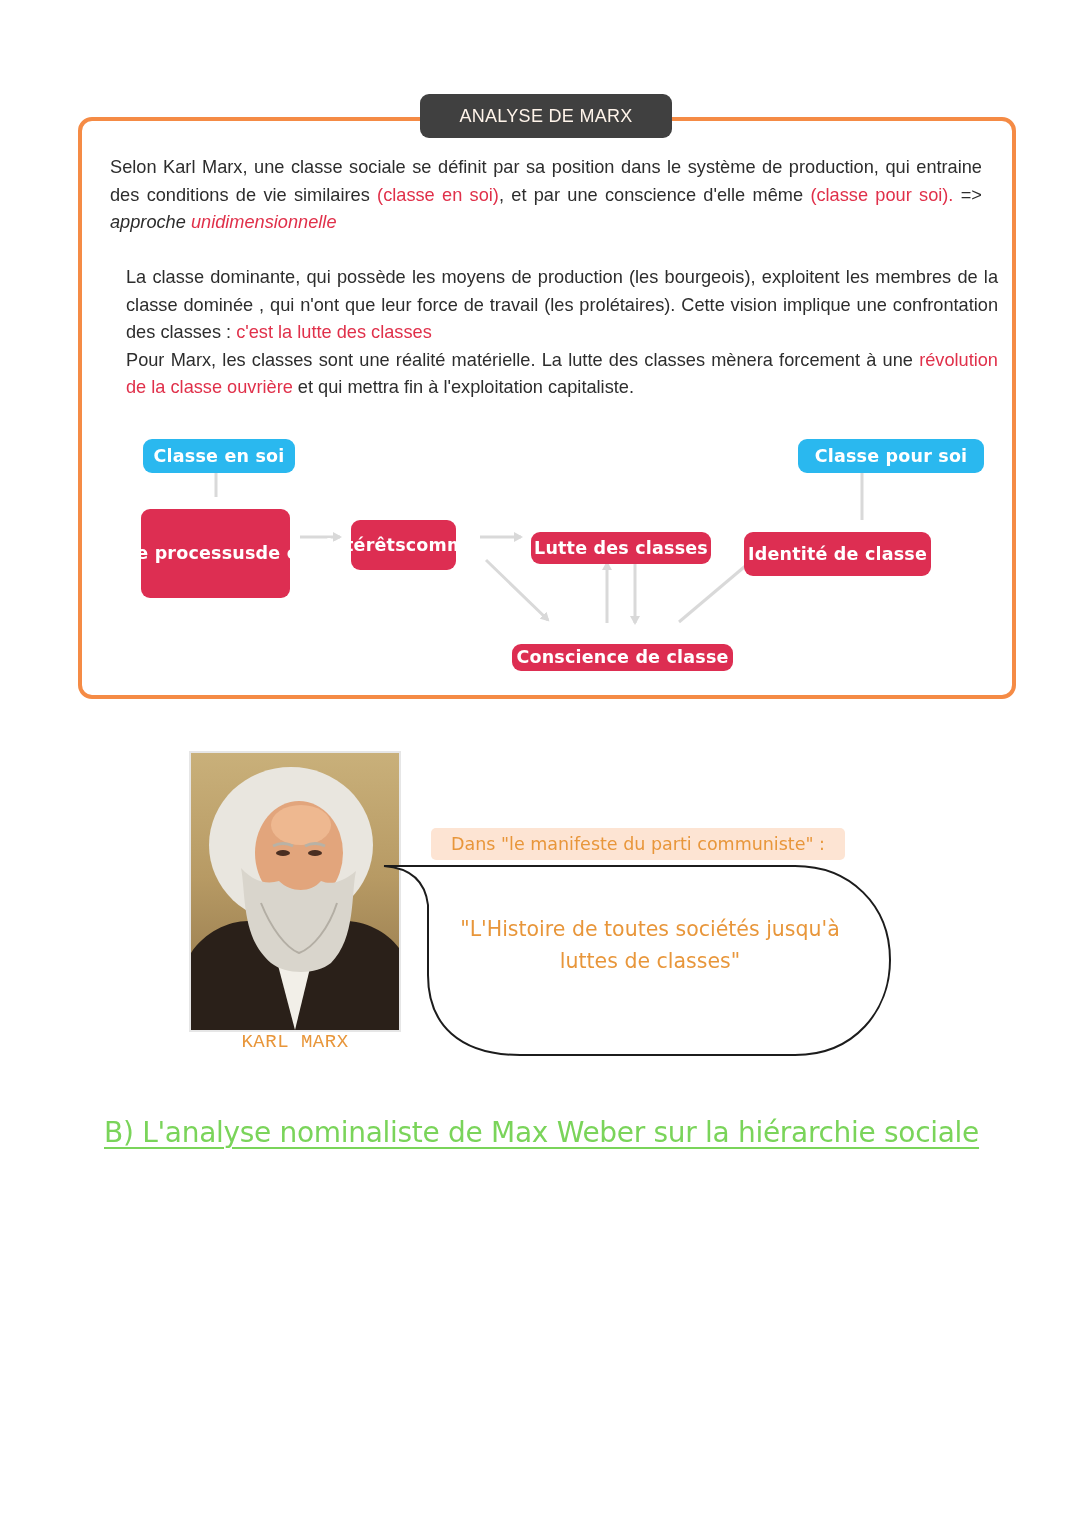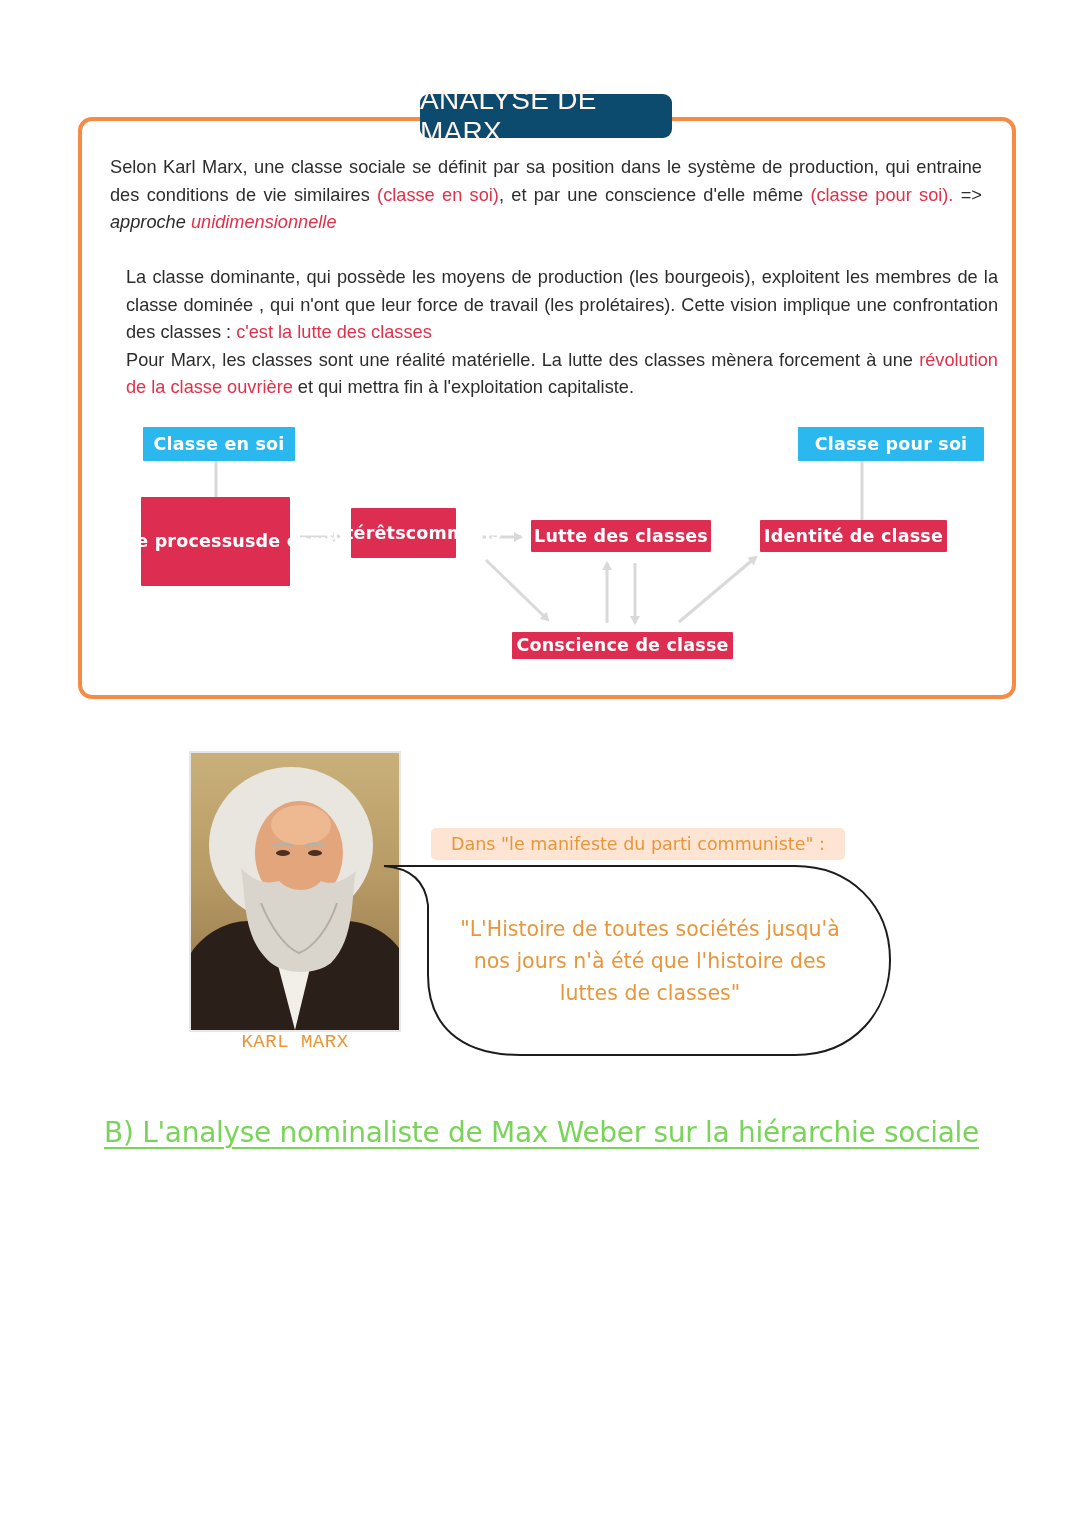--- a/index.html
+++ b/index.html
@@ -5,49 +5,49 @@
     * { box-sizing: border-box; margin: 0; padding: 0; }
     html, body { width: 1080px; height: 1526px; background: #ffffff; }
     body { position: relative; font-family: "DejaVu Sans", sans-serif; color: #2b2b2b; }
 
     .marx-box {
       position: absolute; left: 78px; top: 117px; width: 938px; height: 582px;
       border: 4px solid #f58b45; border-radius: 14px; background: #fff;
     }
     .box-title {
       position: absolute; left: 420px; top: 94px; width: 252px; height: 44px;
-      background: #0c4a6e; border-radius: 9px; color: #fff4ea;
-      font-family: "Liberation Sans", sans-serif; font-size: 28px; letter-spacing: 0.3px;
+      background: #404040; border-radius: 9px; color: #fff4ea;
+      font-family: "Liberation Sans", sans-serif; font-size: 18px; letter-spacing: 0.3px;
       display: flex; align-items: center; justify-content: center;
     }
     .para {
       position: absolute; left: 110px; width: 872px;
       font-family: "Liberation Sans", sans-serif; font-size: 18.2px; line-height: 27.5px;
       color: #2d2d2d; text-align: justify; text-align-last: left;
     }
     .para .red { color: #e0304a; }
     .para .it { font-style: italic; }
     .p1 { top: 154px; }
     .p2 { top: 264px; margin-left: 16px; }
 
     .node {
       position: absolute; color: #fff; font-family: "DejaVu Sans", sans-serif;
       font-size: 17.5px; font-weight: bold; text-align: center; line-height: 23px;
-      border-radius: 1px; display: flex; align-items: center; justify-content: center;
-      white-space: nowrap; letter-spacing: 0.2px;
+      border-radius: 9px; display: flex; align-items: center; justify-content: center;
+      white-space: nowrap; letter-spacing: 0.2px; margin-top: 12px;
     }
     .blue { background: #2ab8ef; }
     .crimson { background: #dd2e52; }
 
     .n-soi { left: 143px; top: 427px; width: 152px; height: 34px; }
     .n-pour-soi { left: 798px; top: 427px; width: 186px; height: 34px; }
     .n-place { left: 141px; top: 497px; width: 149px; height: 89px; }
     .n-interets { left: 351px; top: 508px; width: 105px; height: 50px; line-height: 22px; padding-left: 20px; }
     .n-lutte { left: 531px; top: 520px; width: 180px; height: 32px; }
-    .n-identite { left: 760px; top: 520px; width: 187px; height: 32px; }
+    .n-identite { left: 744px; top: 520px; width: 187px; height: 44px; }
     .n-conscience { left: 512px; top: 632px; width: 221px; height: 27px; }
 
     .diagram-lines { position: absolute; left: 0; top: 0; }
 
     .portrait {
       position: absolute; left: 189px; top: 751px; width: 212px; height: 281px;
       border: 2px solid #e6e6e6; overflow: hidden;
       background: linear-gradient(180deg, #c9b07a 0%, #b79a64 45%, #8b7046 100%);
     }
     .caption {
@@ -147,17 +147,16 @@
 <div class="caption">KARL MARX</div>
 
 <div class="manifesto-label">Dans  "le manifeste du parti communiste"  :</div>
 
 <svg class="bubble-svg" width="1080" height="1100">
   <path d="M384,866 C410,868 425,880 428,905 L428,975 C428,1025 460,1055 520,1055 L795,1055 C855,1055 890,1010 890,960 C890,905 850,866 795,866 z" fill="#ffffff" stroke="#1c1c1c" stroke-width="2"></path>
 </svg>
 
 <div class="quote">
   <div>"L'Histoire de toutes sociétés jusqu'à</div>
-  <div>nos jours n'à été que l'histoire des</div>
   <div>luttes de classes"</div>
 </div>
 
 <div class="section-heading">B) L'analyse nominaliste de Max Weber sur la hiérarchie sociale</div>
 
 </body></html>

